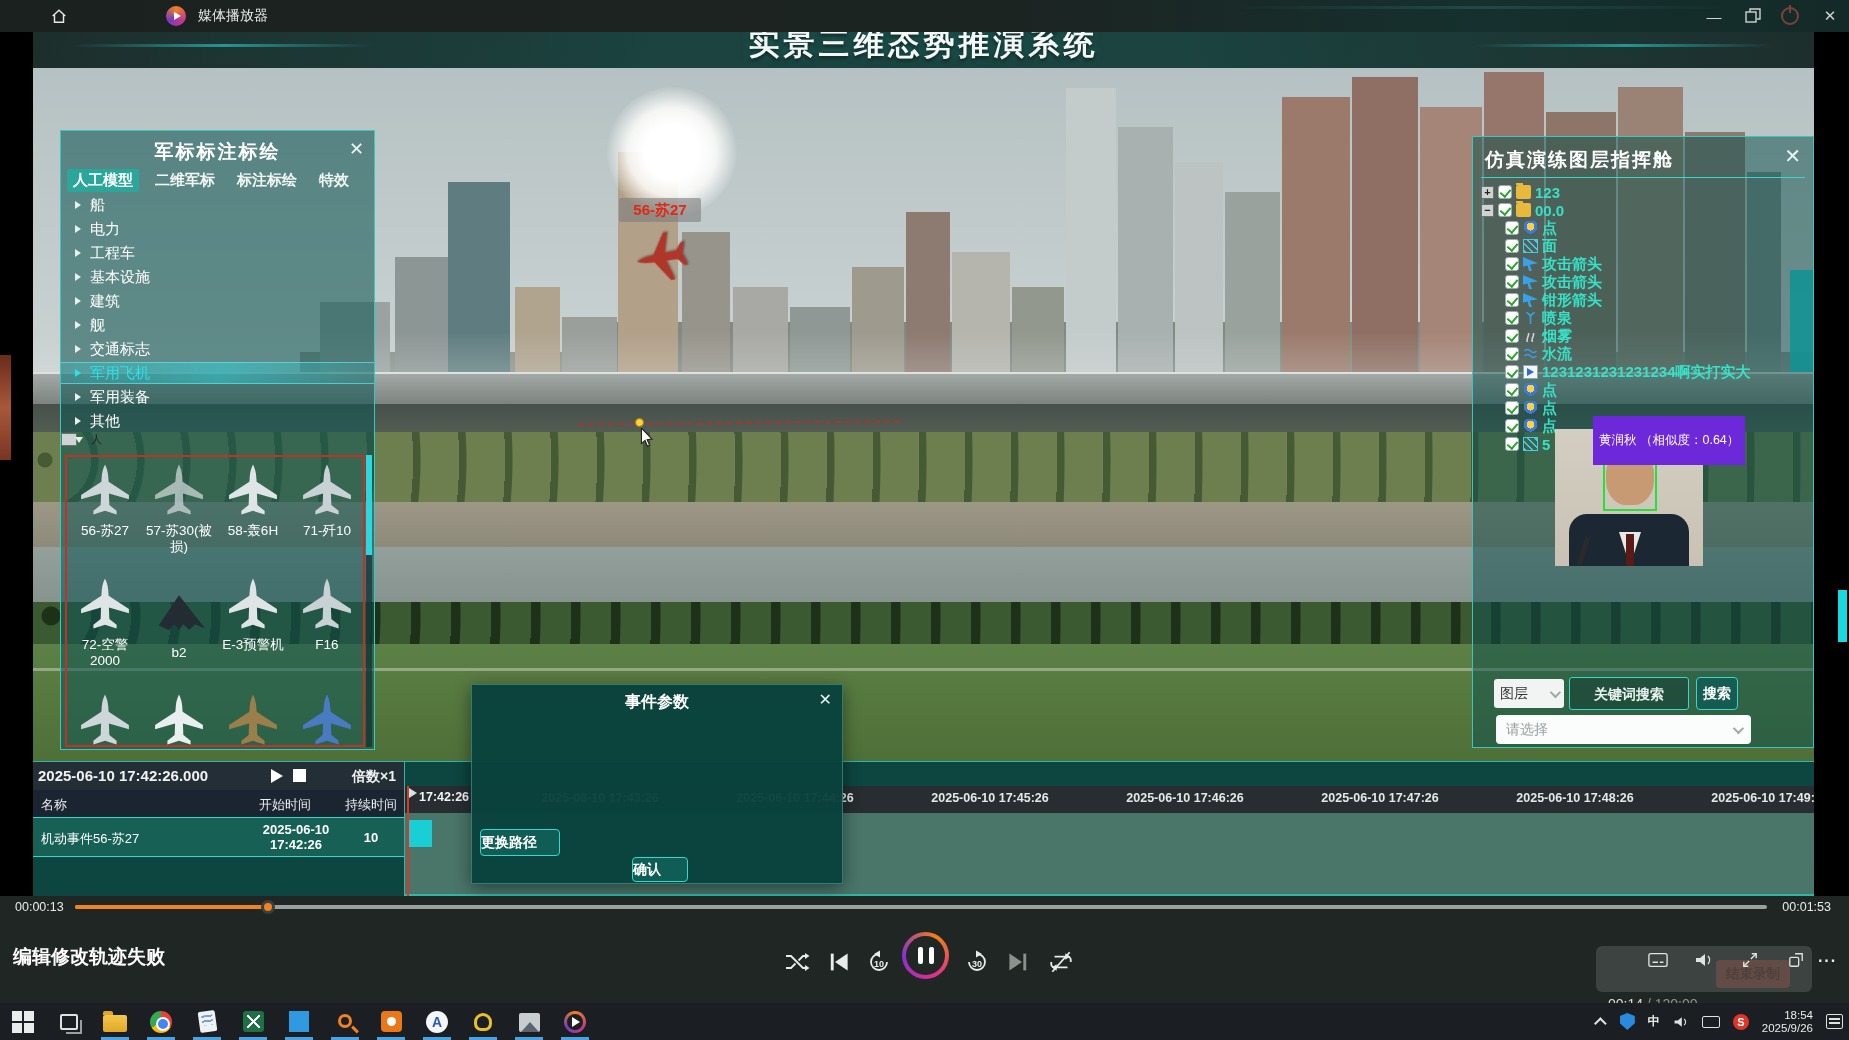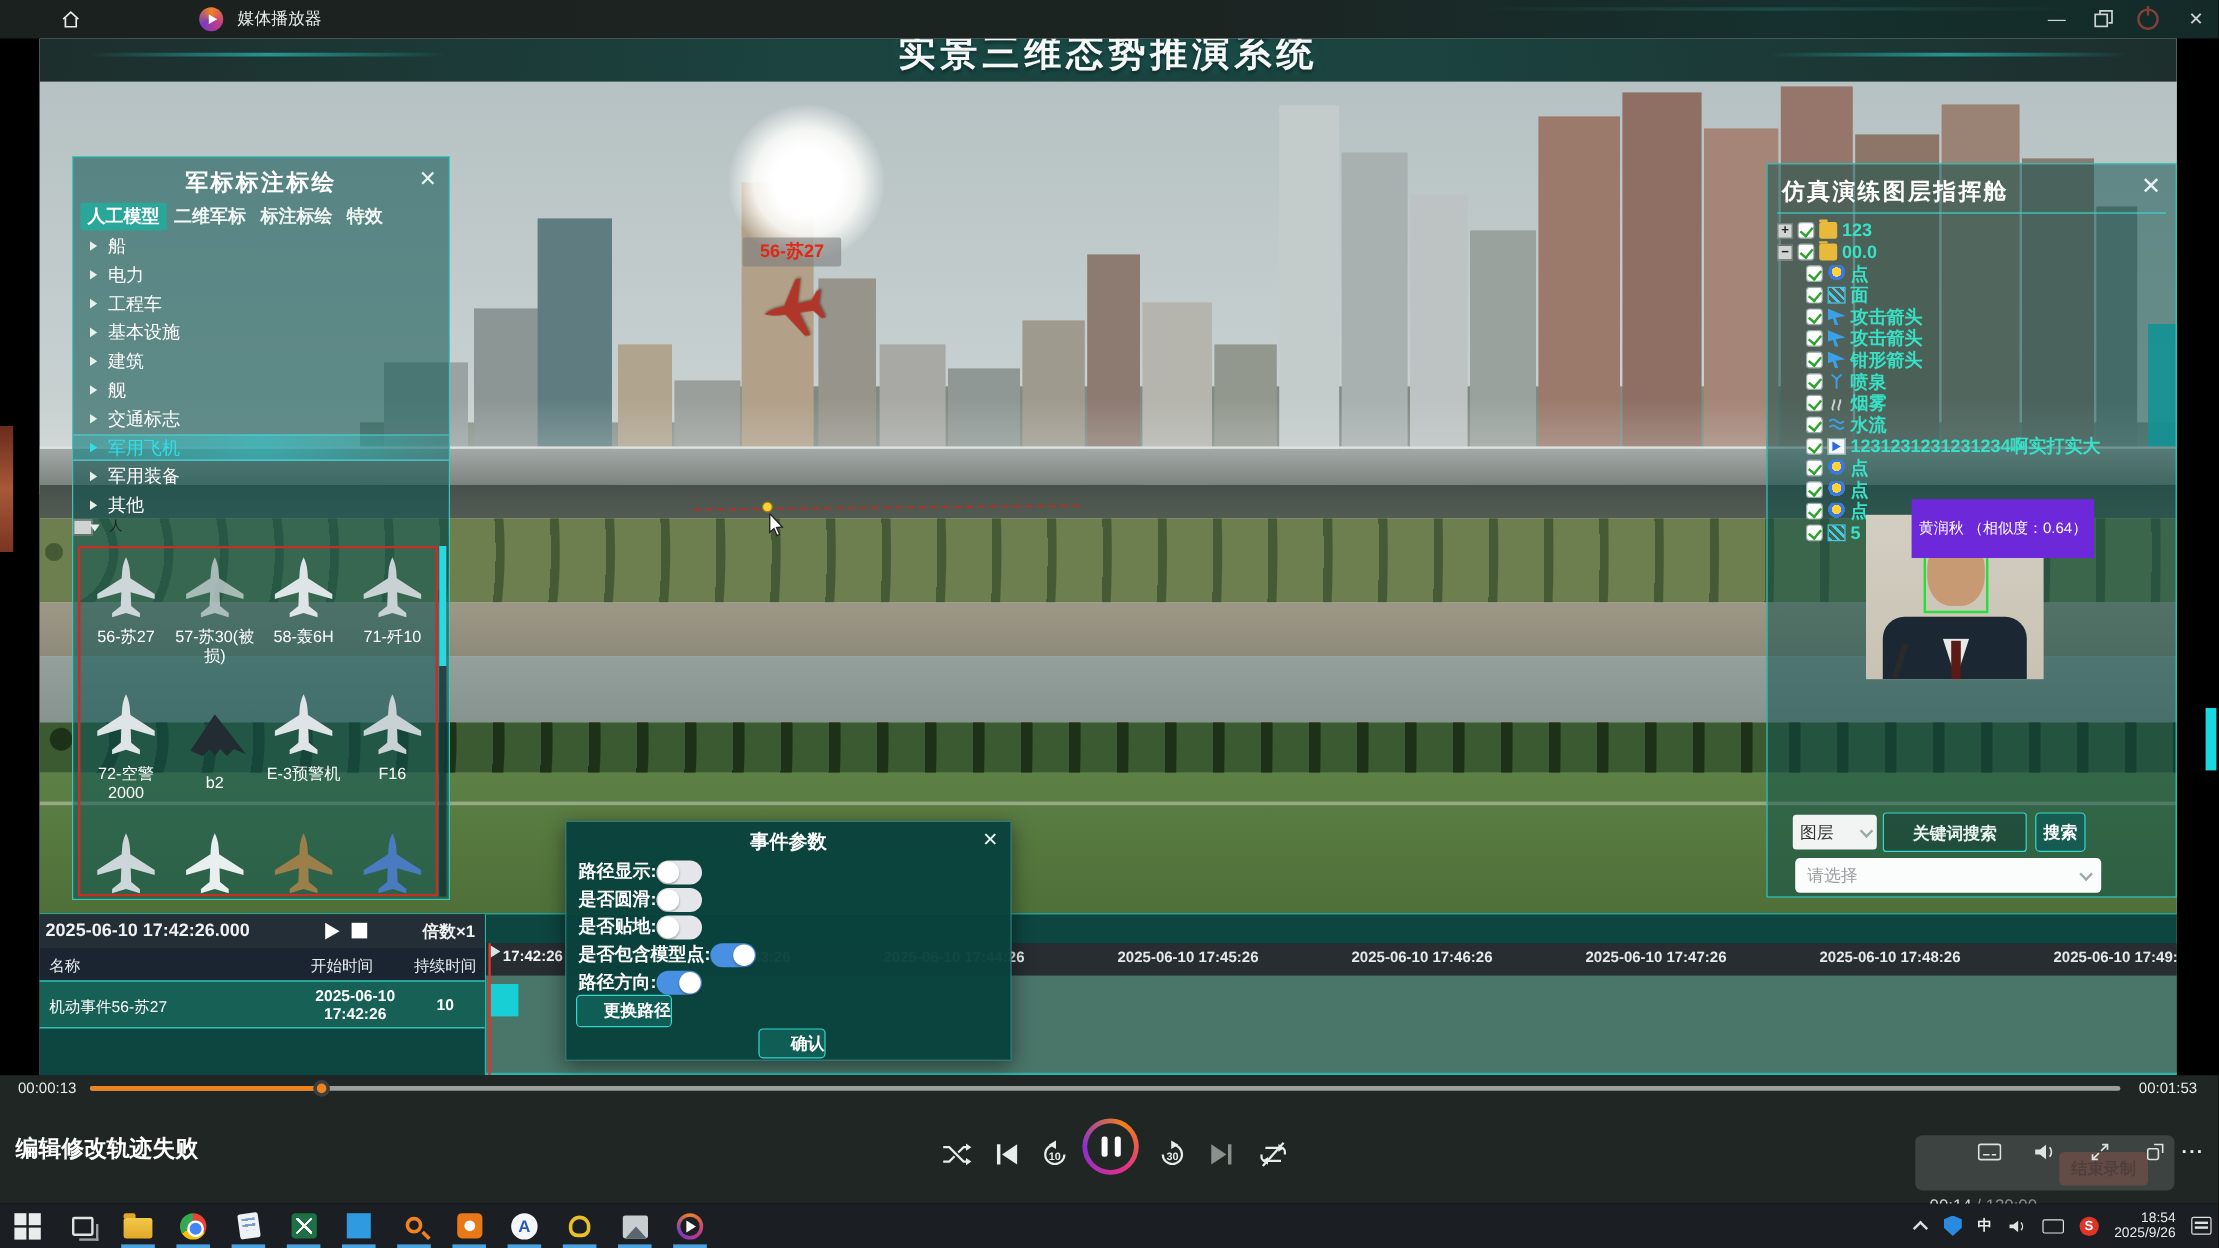--- a/index.html
+++ b/index.html
@@ -73,21 +73,21 @@
   .jet-label{position:absolute;left:586px;top:166px;width:82px;height:24px;background:rgba(125,125,125,.6);border-radius:2px;color:#e02818;font-size:15px;font-weight:bold;text-align:center;line-height:24px;z-index:6;}
   .scene-jet{position:absolute;left:585px;top:196px;width:92px;height:58px;fill:#b0362a;transform:rotate(-100deg);z-index:6;filter:drop-shadow(1px 1px 1px rgba(0,0,0,.4));}
   .traj{position:absolute;left:545px;top:390px;width:322px;border-top:2px dashed rgba(205,40,28,.65);transform:rotate(-.6deg);z-index:6;}
   .waypoint{position:absolute;left:602px;top:386px;width:9px;height:9px;border-radius:50%;background:#ffd23a;border:1px solid #a88200;z-index:7;}
   .cursor{position:absolute;left:606px;top:396px;z-index:30;}
 
   
   .lpanel{position:absolute;left:60px;top:130px;width:315px;height:620px;background:rgba(18,86,82,.58);border:1px solid #38c8c0;z-index:10;}
   .lp-title{position:absolute;left:0;top:8px;width:100%;text-align:center;color:#fff;font-size:19px;font-weight:bold;letter-spacing:2px;}
   .lp-close{position:absolute;right:10px;top:10px;color:#e8f4f2;font-size:18px;line-height:16px;}
-  .lp-tabs{position:absolute;left:6px;top:38px;display:flex;}
+  .lp-tabs{position:absolute;left:6px;top:38px;display:flex;gap:10px;}
   .lp-tab{color:#f0f6f4;font-size:15px;font-weight:bold;padding:2px 6px;}
   .lp-tab.active{background:#2aa79a;color:#fff;border-radius:2px;}
   .lp-cats{position:absolute;left:0;top:62px;width:100%;}
   .cat{position:relative;height:24px;display:flex;align-items:center;padding-left:14px;color:#fff;font-size:15px;}
   .cat .arr{width:0;height:0;border-left:6px solid #e8f0ee;border-top:4px solid transparent;border-bottom:4px solid transparent;margin-right:9px;}
   .cat.exp .arr{transform:rotate(90deg);}
   .cat.sel{color:#2fe0ea;}
   .cat.sel::before{content:"";position:absolute;left:0;right:0;top:1px;bottom:1px;background:linear-gradient(90deg,rgba(42,220,228,.20),rgba(42,220,228,.45),rgba(42,220,228,.12));border-top:1px solid rgba(90,230,235,.7);border-bottom:1px solid rgba(90,230,235,.7);}
   .cat.sel .arr{border-left-color:#2fe0ea;}
   .lp-grid{position:absolute;left:4px;top:324px;width:300px;height:292px;border:2px solid #c23028;overflow:hidden;}
@@ -140,21 +140,21 @@
   .dialog{position:absolute;left:471px;top:684px;width:372px;height:200px;background:rgba(9,66,61,.97);border:1px solid rgba(110,210,200,.4);box-shadow:0 4px 16px rgba(0,0,0,.45);z-index:20;}
   .dlg-title{position:absolute;left:0;top:7px;width:100%;text-align:center;color:#fff;font-size:16px;font-weight:bold;}
   .dlg-close{position:absolute;right:10px;top:5px;color:#e8f4f2;font-size:16px;}
   .dlg-rows{position:absolute;left:10px;top:30px;}
   .dlg-row{display:flex;align-items:center;height:23px;}
   .dlg-row .lab{color:#fff;font-size:15px;font-weight:bold;}
   .toggle{width:38px;height:20px;border-radius:10px;background:#e4e6ea;position:relative;flex:none;}
   .toggle::after{content:"";position:absolute;left:1px;top:1px;width:18px;height:18px;border-radius:50%;background:#fff;box-shadow:0 1px 2px rgba(0,0,0,.35);}
   .toggle.on{background:#4a90e2;}
   .toggle.on::after{left:auto;right:1px;}
-  .btn-teal{background:rgba(16,96,88,.9);border:1.5px solid #35d8cc;border-radius:4px;color:#fff;font-size:14px;font-weight:bold;text-align:right;position:absolute;}
+  .btn-teal{background:rgba(16,96,88,.9);border:1.5px solid #35d8cc;border-radius:4px;color:#fff;font-size:14px;font-weight:bold;text-align:left;position:absolute;}
   .btn-change{left:8px;top:144px;width:80px;height:27px;line-height:24px;}
   .btn-confirm{left:160px;top:172px;width:56px;height:25px;line-height:22px;}
 
   
   .tlband{position:absolute;left:33px;top:761px;width:1781px;height:135px;background:#0d4540;border-top:1px solid #2bb8ac;z-index:8;}
   .tl-left{position:absolute;left:0;top:0;width:372px;height:100%;border-right:1px solid #2bb8ac;background:#0d4540;}
   .tl-top{position:absolute;left:0;top:0;width:100%;height:28px;background:#232e36;color:#f0f2f2;}
   .tl-time{position:absolute;left:5px;top:5px;font-size:15px;font-weight:bold;}
   .tl-play{position:absolute;left:238px;top:7px;width:0;height:0;border-left:12px solid #fff;border-top:7px solid transparent;border-bottom:7px solid transparent;}
   .tl-stop{position:absolute;left:260px;top:7px;width:13px;height:13px;background:#fff;}
@@ -570,42 +570,20 @@
       <div class="ev-block"></div>
       <div class="playhead"></div>
       <i class="ph-flag"></i>
       <span class="ph-time">17:42:26</span>
     </div>
   </div>
 
   <div class="dialog">
     <div class="dlg-title">事件参数</div>
     <div class="dlg-close">✕</div>
-    <div class="dlg-rows">
-      <div class="dlg-row">
-          <span class="lab">路径显示:</span>
-          <span class="toggle"></span>
-        </div>
-      <div class="dlg-row">
-          <span class="lab">是否圆滑:</span>
-          <span class="toggle"></span>
-        </div>
-      <div class="dlg-row">
-          <span class="lab">是否贴地:</span>
-          <span class="toggle"></span>
-        </div>
-      <div class="dlg-row">
-          <span class="lab">是否包含模型点:</span>
-          <span class="toggle on"></span>
-        </div>
-      <div class="dlg-row">
-          <span class="lab">路径方向:</span>
-          <span class="toggle on"></span>
-        </div>
-    </div>
     <div class="btn-teal btn-change">更换路径</div>
     <div class="btn-teal btn-confirm">确认</div>
   </div>
 
   <div class="chrome">
     <span class="pg-elapsed">00:00:13</span>
     <div class="pg-bar">
       <div class="pg-fill"></div>
       <div class="pg-handle"></div>
     </div>

